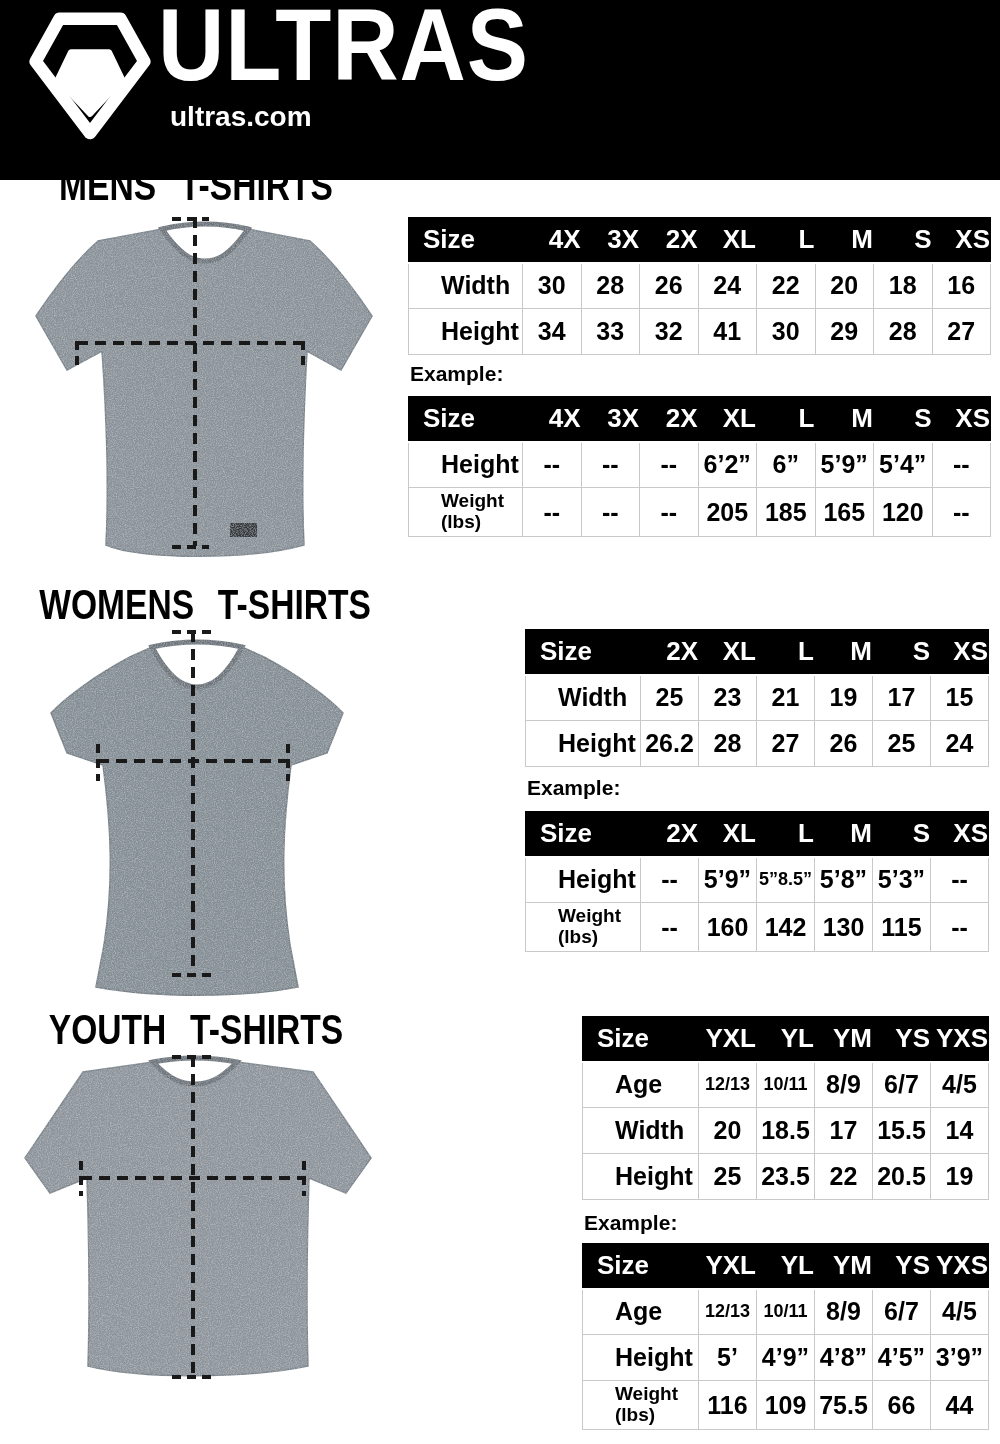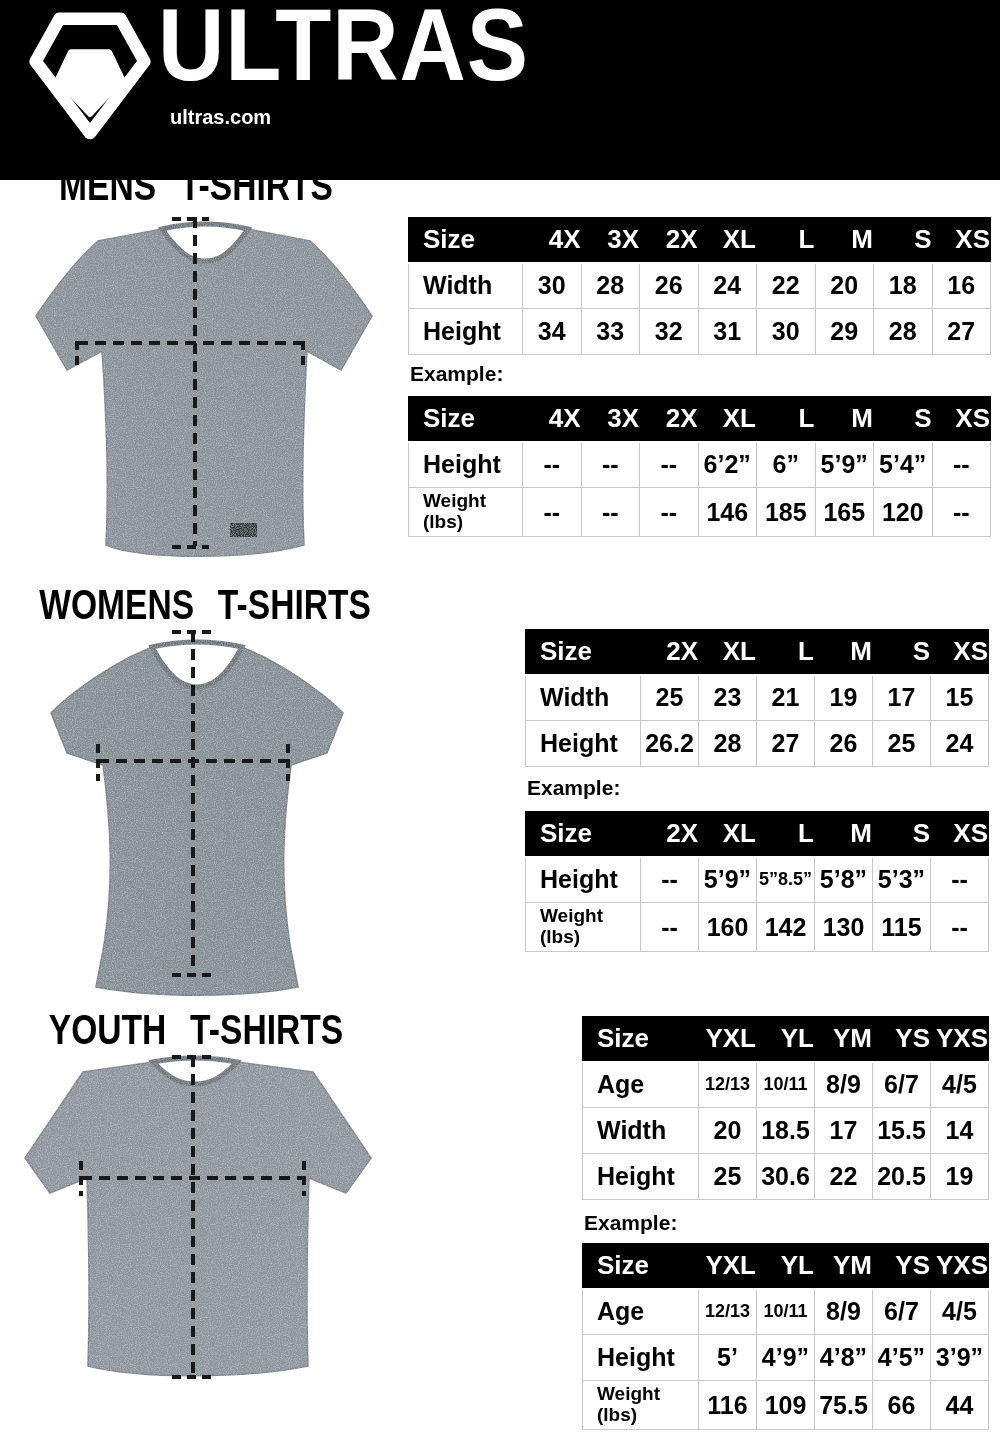--- a/index.html
+++ b/index.html
@@ -4,21 +4,21 @@
 <style>
   html,body{margin:0;padding:0;background:#ffffff;}
   .page{position:relative;width:1000px;height:1444px;background:#fff;overflow:hidden;
         font-family:"Liberation Sans",sans-serif;color:#000;}
 
   
   .hdr{position:absolute;left:0;top:0;width:1000px;height:180px;background:#000;}
   .logo{position:absolute;left:28px;top:5px;}
   .brand{position:absolute;left:158px;top:-10px;color:#fff;font-weight:bold;font-size:102px;
          line-height:110px;letter-spacing:1px;transform:scaleX(0.90);transform-origin:left center;white-space:nowrap;}
-  .domain{position:absolute;left:170px;top:100px;color:#fff;font-weight:bold;font-size:20px;line-height:34px;}
+  .domain{position:absolute;left:170px;top:100px;color:#fff;font-weight:bold;font-size:28px;line-height:34px;}
 
   
   .section-title{position:absolute;left:0;width:392px;text-align:center;font-weight:bold;font-size:42px;
          line-height:44px;transform:scaleX(0.80);transform-origin:center;word-spacing:18px;white-space:nowrap;}
   #title-mens{top:164px;}
   #title-womens{top:583px;}
   #title-youth{top:1008px;}
 
   
   .shirt{position:absolute;}
@@ -41,21 +41,21 @@
   .example-label{position:absolute;font-weight:bold;font-size:21px;line-height:24px;}
 
   table.size-table{border-collapse:collapse;table-layout:fixed;}
   table.size-table th,table.size-table td{border:1px solid #c9c9c9;padding:0;overflow:hidden;}
   table.size-table thead tr{height:45px;}
   table.size-table tbody tr{height:46px;}
   table.size-table tbody tr.weight{height:49px;}
   table.size-table thead th{background:#000;color:#fff;font-size:26px;font-weight:bold;
         border:1px solid #000;border-bottom:2px solid #fff;text-align:right;}
   table.size-table thead th.lab{text-align:left;padding-left:14px;}
-  table.size-table tbody th{font-size:25px;font-weight:bold;text-align:left;padding-left:14px;
+  table.size-table tbody th{font-size:25px;font-weight:bold;text-align:left;padding-left:32px;
         background:#fff;vertical-align:middle;}
   table.size-table tbody th.two-line{font-size:19px;line-height:1.08;white-space:pre-line;}
   table.size-table td{font-size:25px;font-weight:bold;text-align:center;background:#fff;vertical-align:middle;}
   table.size-table td.small{font-size:18px;}
 </style>
 </head>
 <body>
 
 <div class="page">
 
@@ -137,21 +137,21 @@
             <td>22</td>
             <td>20</td>
             <td>18</td>
             <td>16</td>
           </tr>
           <tr>
             <th>Height</th>
             <td>34</td>
             <td>33</td>
             <td>32</td>
-            <td>31</td>
+            <td>41</td>
             <td>30</td>
             <td>29</td>
             <td>28</td>
             <td>27</td>
           </tr>
         </tbody>
       </table>
     </div>
   <div class="example-label" id="mens-ex-label">Example:</div>
   <div class="tbl" id="mens-ex">
@@ -191,21 +191,21 @@
             <td>5’9”</td>
             <td>5’4”</td>
             <td>--</td>
           </tr>
           <tr class="weight">
             <th class="two-line">Weight
 (lbs)</th>
             <td>--</td>
             <td>--</td>
             <td>--</td>
-            <td>146</td>
+            <td>205</td>
             <td>185</td>
             <td>165</td>
             <td>120</td>
             <td>--</td>
           </tr>
         </tbody>
       </table>
     </div>
 
   <div class="section-title" id="title-womens">WOMENS T-SHIRTS</div>
@@ -376,21 +376,21 @@
             <th>Width</th>
             <td>20</td>
             <td>18.5</td>
             <td>17</td>
             <td>15.5</td>
             <td>14</td>
           </tr>
           <tr>
             <th>Height</th>
             <td>25</td>
-            <td>30.6</td>
+            <td>23.5</td>
             <td>22</td>
             <td>20.5</td>
             <td>19</td>
           </tr>
         </tbody>
       </table>
     </div>
   <div class="example-label" id="youth-ex-label">Example:</div>
   <div class="tbl" id="youth-ex">
       <table class="size-table" style="width: 406px;">

